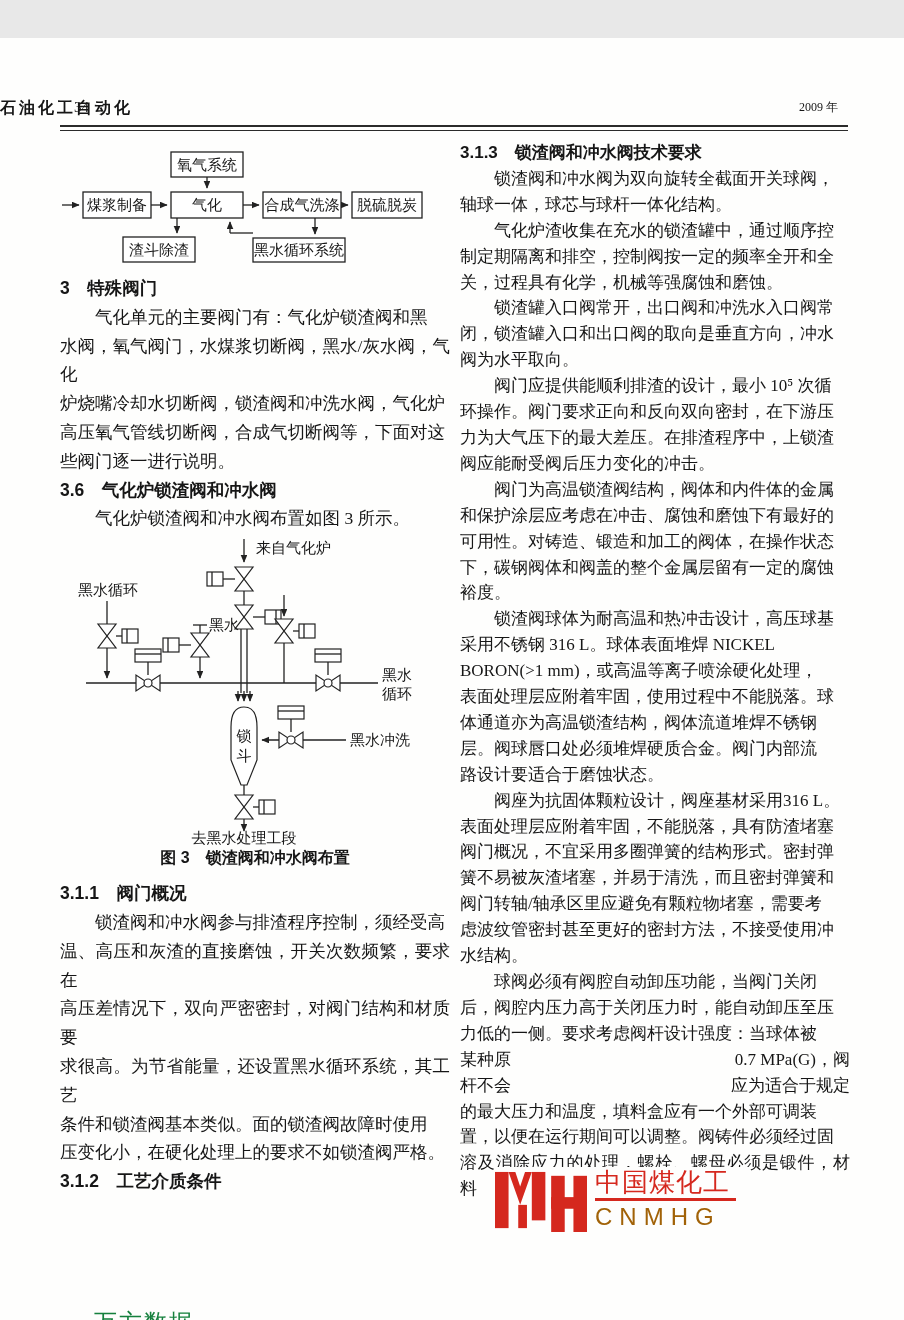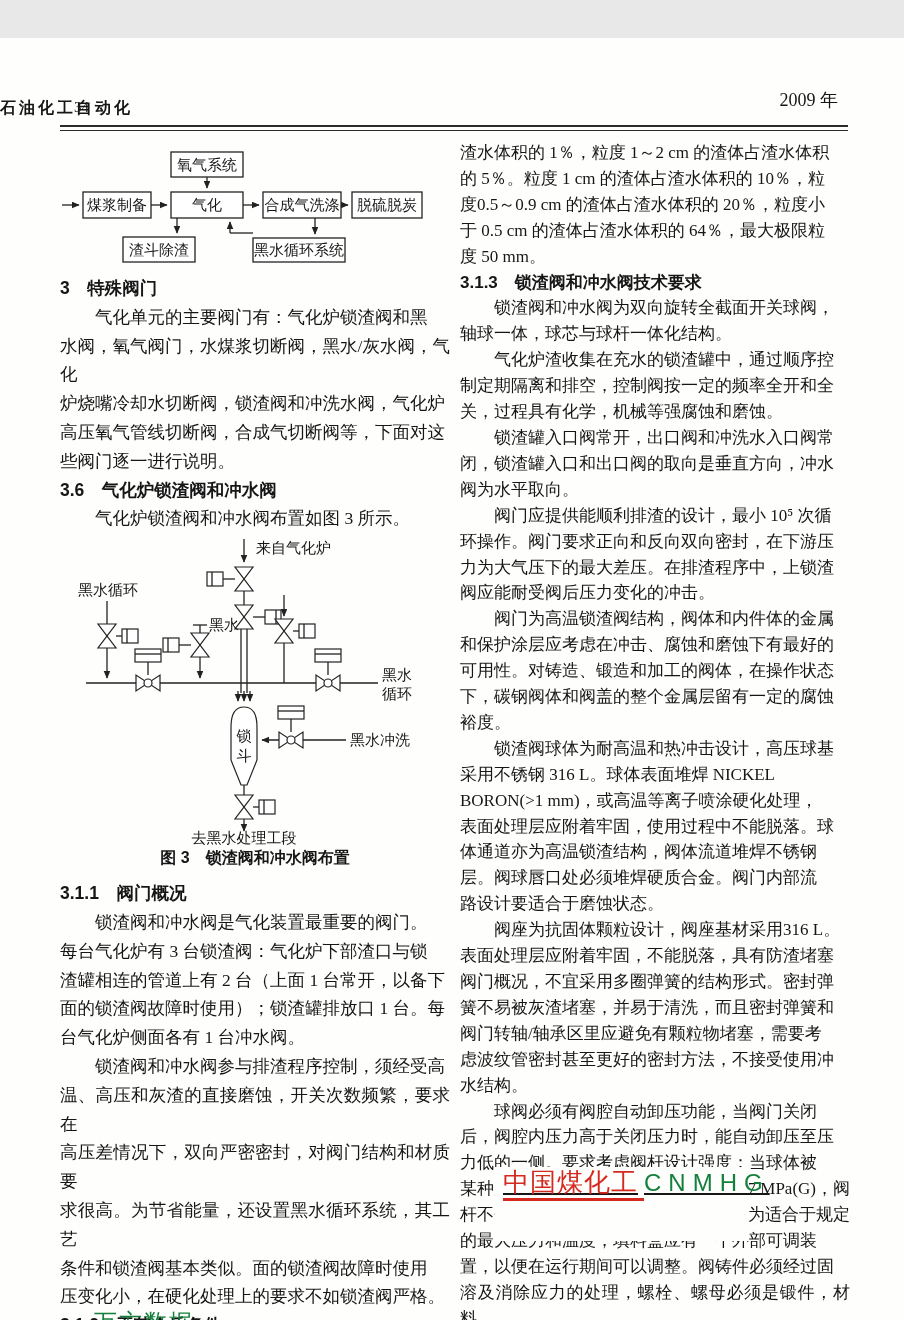--- a/index.html
+++ b/index.html
@@ -1,21 +1,21 @@
 <!DOCTYPE html>
 <html><head>
 <meta charset="utf-8">
 <style>
   html,body{margin:0;padding:0;background:#e8e8e8;}
   .page{position:relative;width:904px;height:1320px;background:#fefefd;overflow:hidden;
         font-family:"Liberation Serif","DejaVu Serif",serif;color:#161616;margin-top:38px;}
   
   .hdr-num{position:absolute;top:61px;left:74px;font-size:15px;}
   .hdr-title{position:absolute;top:60px;left:0;width:100%;font-size:16px;letter-spacing:3px;font-weight:bold;}
-  .hdr-year{position:absolute;top:50px;right:66px;font-size:18px;text-align:center;}
+  .hdr-year{position:absolute;top:61px;right:66px;font-size:12px;text-align:center;}
   .hdr-rule{position:absolute;top:87px;left:60px;width:788px;height:3px;
             border-top:2px solid #2b2b2b;border-bottom:1px solid #2b2b2b;}
   
   .col{position:absolute;width:390px;text-align:justify;}
   .col-left{left:60px;top:100px;font-size:17.5px;line-height:28.8px;}
   .col-right{left:460px;top:102px;font-size:17px;line-height:25.9px;}
   .para{white-space:pre-line;text-indent:2em;margin:0;}
   .para.noindent{text-indent:0;}
   .h-sec{font-family:"Liberation Sans","DejaVu Sans",sans-serif;font-weight:700;margin:0;text-indent:0;}
   .col-left .h-sec{font-size:17.5px;}
@@ -26,21 +26,21 @@
                text-align:center;font-size:16px;line-height:22px;margin:2px 0 10px 0;text-indent:0;}
   .diagram-line{stroke:#222;stroke-width:1.3;fill:none;}
   .diagram-box{stroke:#222;stroke-width:1.3;fill:#fff;}
   .diagram-text{font-family:"Liberation Serif","DejaVu Serif",serif;font-size:15px;fill:#161616;}
   .valve{stroke:#222;stroke-width:1.2;fill:#fff;}
   
   .wm-line{display:flex;justify-content:space-between;text-indent:0;margin:0;}
   
   .watermark{position:absolute;left:495px;top:1129px;width:254px;height:74px;background:#fefefd;
              display:flex;align-items:flex-start;gap:8px;}
-  .wm-texts{display:flex;flex-direction:row;text-decoration:underline;}
+  .wm-texts{display:flex;flex-direction:column;}
   .wm-cn{font-family:"Liberation Sans","DejaVu Sans",sans-serif;font-size:26px;line-height:30px;
          letter-spacing:1px;border-bottom:3px solid;padding:0 6px 1px 0;white-space:nowrap;}
   .wm-en{font-family:"Liberation Sans","DejaVu Sans",sans-serif;font-size:24px;line-height:28px;
          letter-spacing:7px;margin-top:2px;white-space:nowrap;}
   
   .wanfang{position:absolute;left:94px;top:1269px;font-family:"Liberation Sans","DejaVu Sans",sans-serif;
            font-size:23px;color:#15803d;letter-spacing:2px;}
 </style>
 </head>
 <body>
@@ -182,41 +182,31 @@
         <rect class="valve" x="199" y="267" width="16" height="14"></rect>
         <line class="diagram-line" x1="204" y1="267" x2="204" y2="281"></line>
         <line class="diagram-line" x1="193" y1="274" x2="199" y2="274"></line>
         <line class="diagram-line" x1="184" y1="286" x2="184" y2="298" marker-end="url(#m3)"></line>
         <text class="diagram-text" x="184" y="310" text-anchor="middle">去黑水处理工段</text>
       </svg>
       <div class="fig-caption">图 3　锁渣阀和冲水阀布置</div>
     </div>
 
     <div class="h-sec">3.1.1　阀门概况</div>
-    <div class="para">锁渣阀和冲水阀是气化装置最重要的阀门。
-每台气化炉有 3 台锁渣阀：气化炉下部渣口与锁
-渣罐相连的管道上有 2 台（上面 1 台常开，以备下
-面的锁渣阀故障时使用）；锁渣罐排放口 1 台。每
-台气化炉侧面各有 1 台冲水阀。</div>
     <div class="para">锁渣阀和冲水阀参与排渣程序控制，须经受高
 温、高压和灰渣的直接磨蚀，开关次数频繁，要求在
 高压差情况下，双向严密密封，对阀门结构和材质要
 求很高。为节省能量，还设置黑水循环系统，其工艺
 条件和锁渣阀基本类似。面的锁渣阀故障时使用
 压变化小，在硬化处理上的要求不如锁渣阀严格。</div>
     <div class="h-sec">3.1.2　工艺介质条件</div>
 
   </div>
 
   <div class="col col-right">
-    <div class="para noindent">渣水体积的 1％，粒度 1～2 cm 的渣体占渣水体积
-的 5％。粒度 1 cm 的渣体占渣水体积的 10％，粒
-度0.5～0.9 cm 的渣体占渣水体积的 20％，粒度小
-于 0.5 cm 的渣体占渣水体积的 64％，最大极限粒
-度 50 mm。</div>
     <div class="h-sec">3.1.3　锁渣阀和冲水阀技术要求</div>
     <div class="para">锁渣阀和冲水阀为双向旋转全截面开关球阀，
 轴球一体，球芯与球杆一体化结构。</div>
     <div class="para">气化炉渣收集在充水的锁渣罐中，通过顺序控
 制定期隔离和排空，控制阀按一定的频率全开和全
 关，过程具有化学，机械等强腐蚀和磨蚀。</div>
     <div class="para">锁渣罐入口阀常开，出口阀和冲洗水入口阀常
 闭，锁渣罐入口和出口阀的取向是垂直方向，冲水
 阀为水平取向。</div>
     <div class="para">阀门应提供能顺利排渣的设计，最小 10⁵ 次循
@@ -265,19 +255,19 @@
         <polygon points="14,4 21,4 26,19 31,4 38,4 26,38"></polygon>
         <rect x="24" y="38" width="9" height="24"></rect>
         <rect x="38" y="4" width="14" height="50"></rect>
         <rect x="58" y="8" width="14" height="58"></rect>
         <rect x="81" y="8" width="14" height="58"></rect>
         <rect x="58" y="30" width="37" height="12"></rect>
       </g>
     </svg>
     <div class="wm-texts">
       <div class="wm-cn" style="color:#d5281e;border-color:#d5281e;">中国煤化工</div>
-      <div class="wm-en" style="color:#15803d;">CNMHG</div>
+      <div class="wm-en" style="color:#a16207;">CNMHG</div>
     </div>
   </div>
 
   <div class="wanfang">万方数据</div>
 
 </div>
 
 </body></html>

